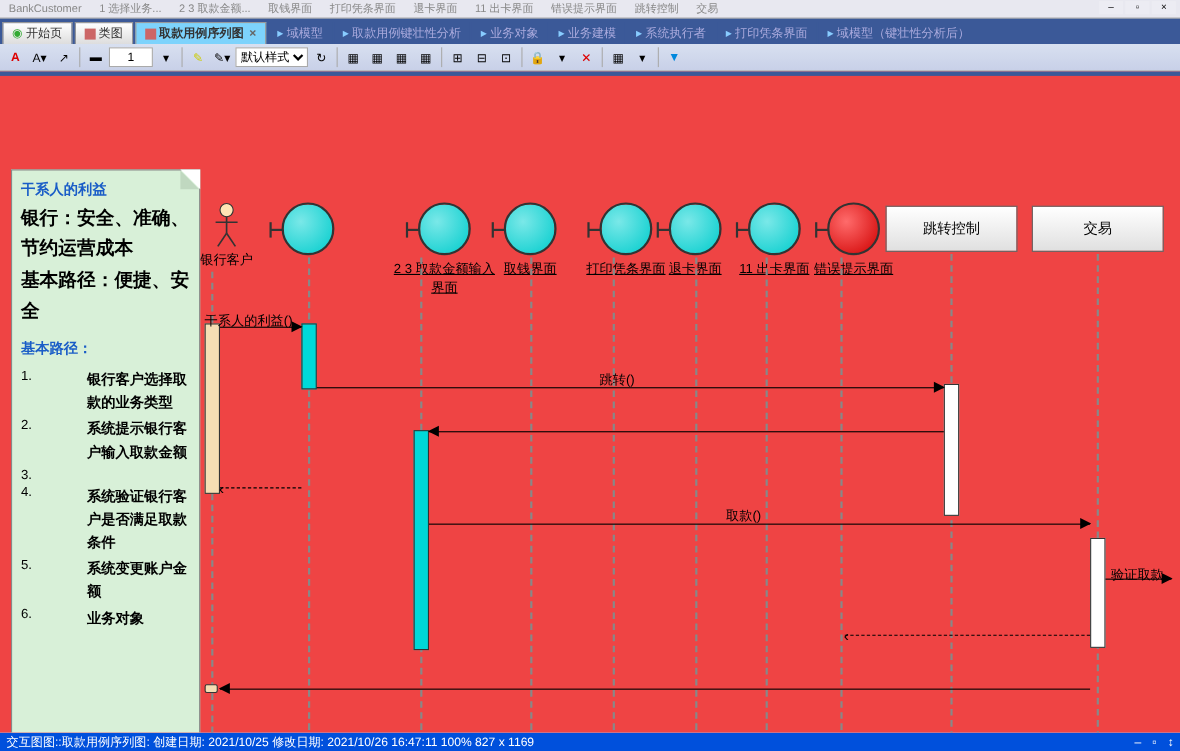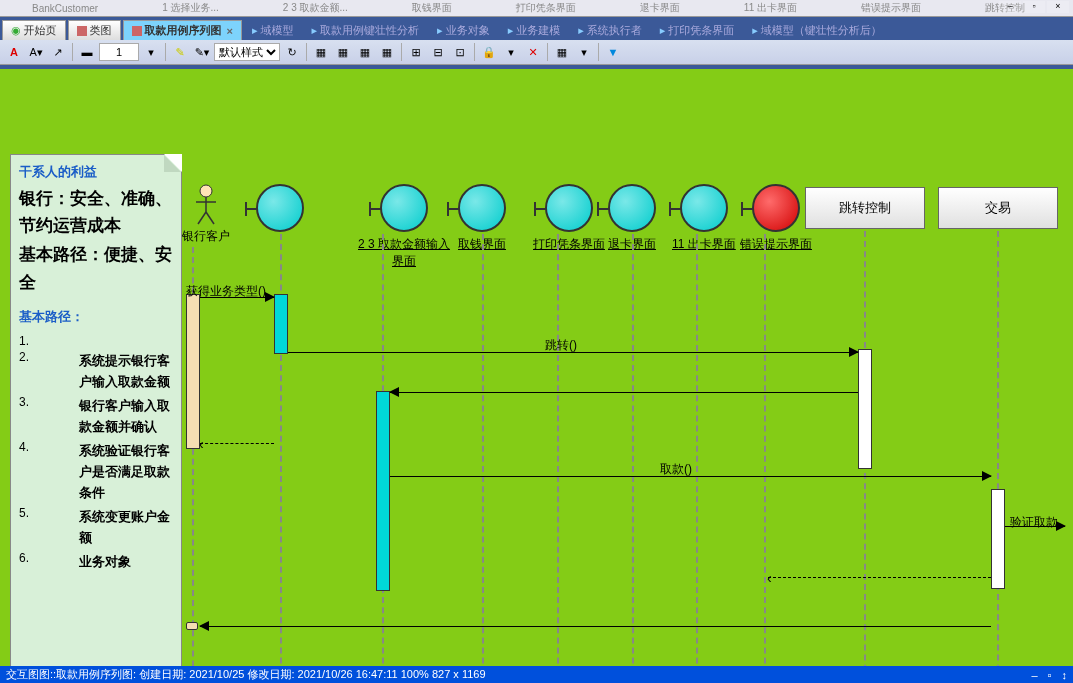--- a/index.html
+++ b/index.html
@@ -1,36 +1,36 @@
 <!DOCTYPE html>
 <html><head>
   <meta charset="utf-8">
   <style>
     * { margin: 0; padding: 0; box-sizing: border-box; }
     body { font-family: "Microsoft YaHei", Arial, sans-serif; font-size: 12px; background: #fff; overflow: hidden; }
     
     .window { width: 1073px; height: 683px; display: flex; flex-direction: column; }
     
     .top-tabs { background: #e8e8f0; height: 17px; display: flex; align-items: center; border-bottom: 1px solid #999; overflow: hidden; }
-    .top-tab { padding: 0 32px; color: #888; font-size: 10px; white-space: nowrap; }
+    .top-tab { padding: 0 8px; color: #888; font-size: 10px; white-space: nowrap; }
     
     .doc-tabs { background: #3b5998; height: 23px; display: flex; align-items: center; gap: 2px; padding-left: 2px; }
     .doc-tab { background: linear-gradient(#fff,#ddd); border: 1px solid #999; border-bottom: none; padding: 2px 8px; font-size: 11px; color: #333; display: flex; align-items: center; gap: 3px; height: 20px; margin-top: 3px; white-space: nowrap; cursor: pointer; }
     .doc-tab.plain { background: #3b5998; color: #aad; border: none; }
     .doc-tab.active { background: #7dd3fc; font-weight: bold; }
     .tab-ico { width: 10px; height: 10px; background: #c66; display: inline-block; }
     .tab-x { color: #666; cursor: pointer; margin-left: 2px; }
     
     .toolbar { background: linear-gradient(#d8e0f0,#c8d0e8); height: 25px; display: flex; align-items: center; padding: 0 4px; gap: 2px; border-bottom: 1px solid #999; }
     .tb-btn { width: 20px; height: 20px; display: flex; align-items: center; justify-content: center; cursor: pointer; border-radius: 2px; font-size: 11px; }
     .tb-sep { width: 1px; height: 18px; background: #aaa; margin: 0 2px; }
     .tb-input { width: 40px; height: 18px; font-size: 11px; border: 1px solid #aaa; text-align: center; background: #fff; }
     .tb-select { height: 18px; font-size: 11px; border: 1px solid #aaa; background: #fff; }
     
-    .canvas-wrap { flex: 1; position: relative; overflow: hidden; background: #84cc16; border-top: 4px solid #3b5998; }
+    .canvas-wrap { flex: 1; position: relative; overflow: hidden; background: #ef4444; border-top: 4px solid #3b5998; }
     .canvas { position: absolute; inset: 0; }
     
     .note { position: absolute; left: 10px; top: 85px; width: 172px; height: 555px; background: #d8f0d8; border: 1px solid #888; padding: 8px; }
     .note::before { content:''; position:absolute; top:-1px; right:-1px; width:0; height:0; border-left:18px solid transparent; border-top:18px solid #fff; }
     .note::after { content:''; position:absolute; top:0; right:0; width:0; height:0; border-right:17px solid transparent; border-bottom:17px solid #c0d8c0; }
     .note-title { color: #1a5dc7; font-weight: bold; font-size: 13px; margin-bottom: 4px; }
     .note-line { font-size: 17px; font-weight: bold; margin: 2px 0; line-height: 1.6; }
     .note-steps { margin-top: 8px; }
     .note-step { display: flex; margin-bottom: 2px; }
     .step-num { width: 60px; font-size: 12px; }
@@ -174,28 +174,28 @@
     <div class="canvas">
 
       <div class="note">
         <div class="note-title">干系人的利益</div>
         <div class="note-line">银行：安全、准确、节约运营成本</div>
         <div class="note-line">基本路径：便捷、安全</div>
         <div class="note-title" style="margin-top:12px">基本路径：</div>
         <div class="note-steps">
           <div class="note-step">
               <div class="step-num">1.</div>
+              <div class="step-txt">银行客户选择取款的业务类型</div>
             </div>
           <div class="note-step">
               <div class="step-num">2.</div>
               <div class="step-txt">系统提示银行客户输入取款金额</div>
             </div>
           <div class="note-step">
               <div class="step-num">3.</div>
-              <div class="step-txt">银行客户输入取款金额并确认</div>
             </div>
           <div class="note-step">
               <div class="step-num">4.</div>
               <div class="step-txt">系统验证银行客户是否满足取款条件</div>
             </div>
           <div class="note-step">
               <div class="step-num">5.</div>
               <div class="step-txt">系统变更账户金额</div>
             </div>
           <div class="note-step">
@@ -271,21 +271,21 @@
       <div class="lifeline" style="left:764px"></div>
       <div class="lifeline" style="left:864px;top:162px;height:480px"></div>
       <div class="lifeline" style="left:997px;top:162px;height:480px"></div>
 
       <div class="activation tan" style="left:186px;top:225px;height:155px"></div>
       <div class="activation" style="left:274px;top:225px;height:60px"></div>
       <div class="activation" style="left:376px;top:322px;height:200px"></div>
       <div class="activation white" style="left:858px;top:280px;height:120px"></div>
       <div class="activation white" style="left:991px;top:420px;height:100px"></div>
 
-      <div class="msg-label" style="left:186px;top:214px">获得业务类型()</div>
+      <div class="msg-label" style="left:186px;top:214px">干系人的利益()</div>
       <div class="message" style="left:200px;top:228px;width:74px">
           <div class="arrow-r"></div>
         </div>
 
       <div class="msg-label" style="left:545px;top:268px">跳转()</div>
       <div class="message" style="left:288px;top:283px;width:570px">
           <div class="arrow-r"></div>
         </div>
 
       <div class="message" style="left:390px;top:323px;width:468px">

